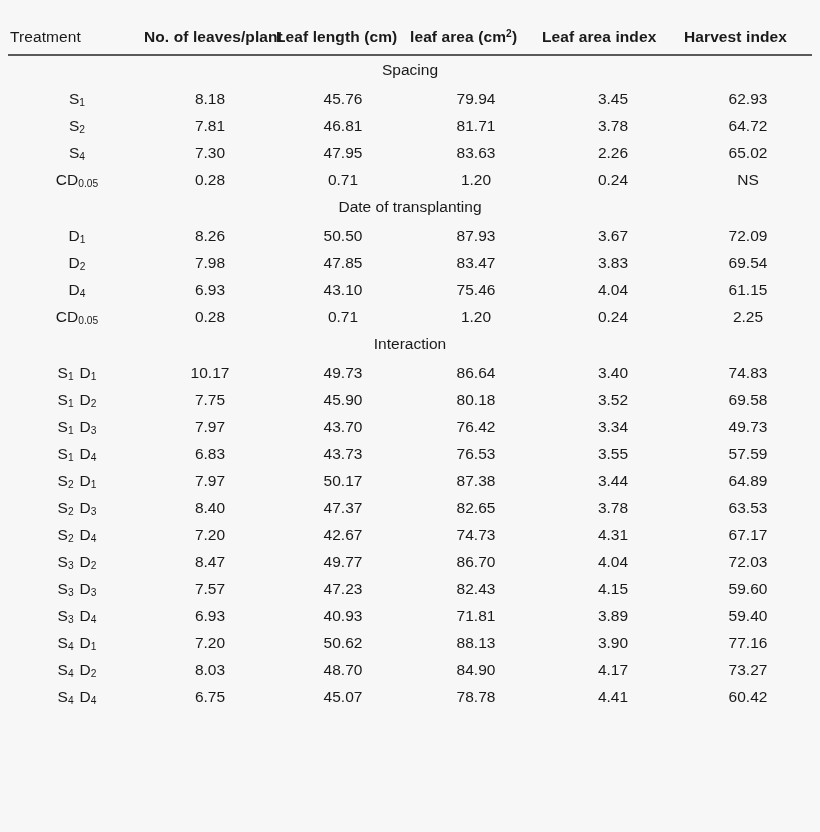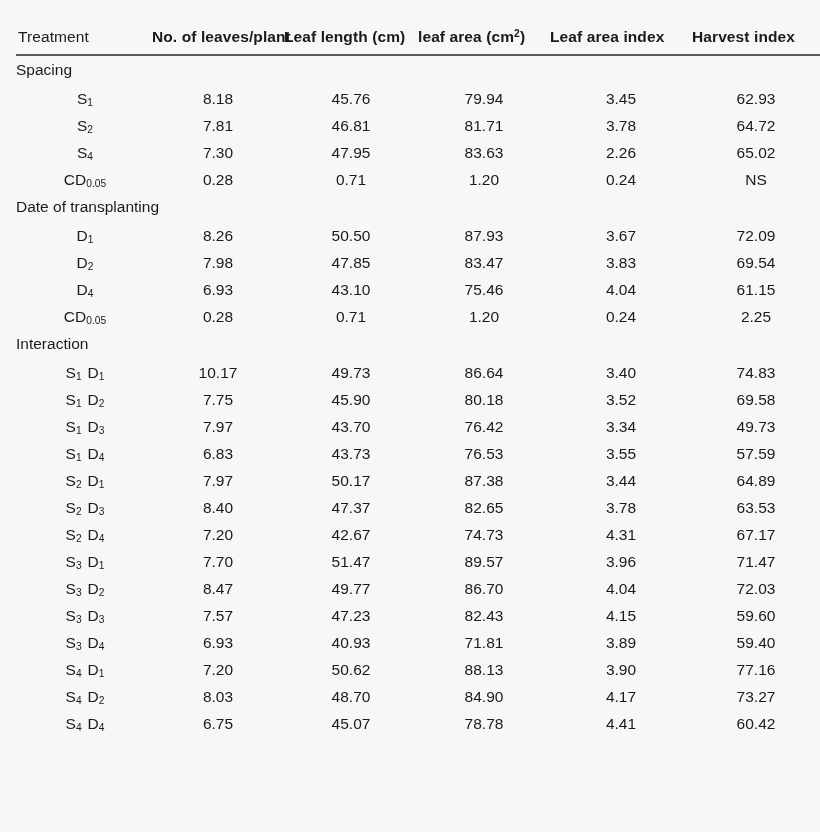--- a/index.html
+++ b/index.html
@@ -13,21 +13,21 @@
     background: #f7f7f7;
     font-family: "Liberation Sans", sans-serif;
     color: #1a1a1a;
     overflow: hidden;
   }
 
   #table-wrap {
     width: 820px;
     height: 832px;
     box-sizing: border-box;
-    padding: 28px 8px 0 16px;
+    padding: 28px 8px 0 8px;
   }
 
   table.data-table {
     width: 804px;
     border-collapse: collapse;
     table-layout: fixed;
     font-size: 15.5px;
   }
 
   
@@ -66,21 +66,21 @@
   }
   td.treat {
     text-align: center;
     padding-left: 2px;
   }
   td.val {
     text-align: center;
   }
 
   tr.section-row td {
-    text-align: left;
+    text-align: center;
     padding: 5px 0 6px 0;
   }
 
   sub {
     font-size: 0.66em;
     line-height: 0;
     vertical-align: baseline;
     position: relative;
     bottom: -0.28em;
   }
@@ -240,28 +240,20 @@
         </tr>
         <tr>
           <td class="treat"><span>S</span><sub>2</sub><span class="sp"></span><span>D</span><sub>4</sub></td>
           <td class="val">7.20</td>
           <td class="val">42.67</td>
           <td class="val">74.73</td>
           <td class="val">4.31</td>
           <td class="val">67.17</td>
         </tr>
         <tr>
-          <td class="treat"><span>S</span><sub>3</sub><span class="sp"></span><span>D</span><sub>1</sub></td>
-          <td class="val">7.70</td>
-          <td class="val">51.47</td>
-          <td class="val">89.57</td>
-          <td class="val">3.96</td>
-          <td class="val">71.47</td>
-        </tr>
-        <tr>
           <td class="treat"><span>S</span><sub>3</sub><span class="sp"></span><span>D</span><sub>2</sub></td>
           <td class="val">8.47</td>
           <td class="val">49.77</td>
           <td class="val">86.70</td>
           <td class="val">4.04</td>
           <td class="val">72.03</td>
         </tr>
         <tr>
           <td class="treat"><span>S</span><sub>3</sub><span class="sp"></span><span>D</span><sub>3</sub></td>
           <td class="val">7.57</td>

